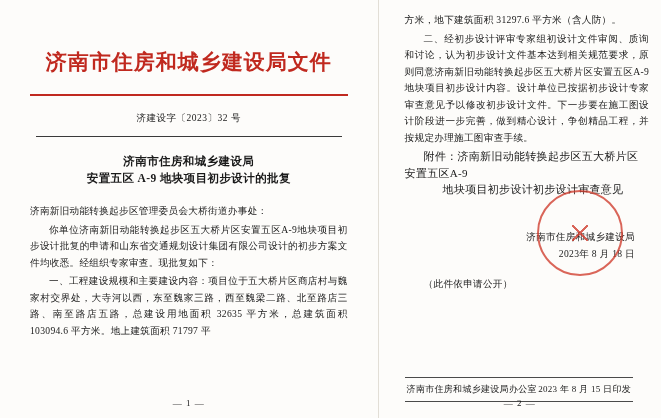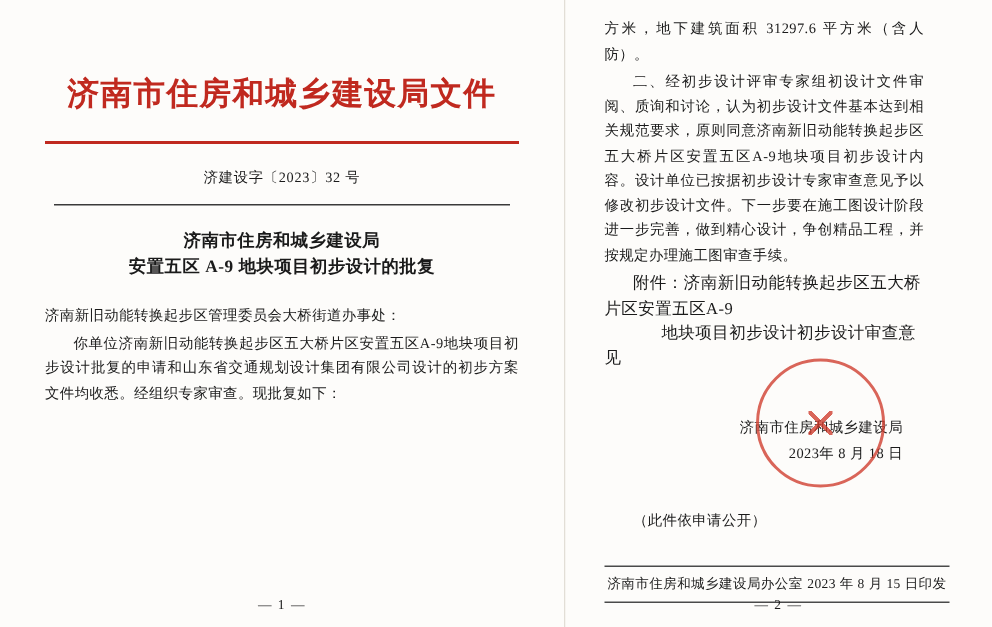--- a/index.html
+++ b/index.html
@@ -27,21 +27,21 @@
     background: #fdfcfa;
     box-sizing: border-box;
   }
   .page-left {
     width: 408px;
     padding: 26px 30px 0 30px;
     border-right: 1px solid #e2ded6;
   }
   .page-right {
     width: 305px;
-    padding: 8px 45px 0 26px;
+    padding: 8px 12px 0 26px;
   }
 
   
   .doc-title {
     text-align: center;
     color: #c0291f;
     font-size: 21px;
     font-weight: bold;
     letter-spacing: 1px;
     margin-top: 22px;
@@ -148,21 +148,21 @@
     position: absolute;
     left: 0; top: 0; right: 0; bottom: 0;
     color: #cf3b2c;
     font-size: 7px;
     text-align: center;
     line-height: 82px;
     letter-spacing: 0.5px;
     opacity: 0.0;
   }
   .note-open {
-    margin-top: 30px;
+    margin-top: 16px;
     font-size: 9.6px;
     text-indent: 19px;
     letter-spacing: 0.3px;
     font-family: Liberation Mono, monospace;
   }
   .footer-box {
     position: absolute;
     left: 26px;
     right: 28px;
     bottom: 16px;
@@ -187,20 +187,21 @@
     <div class="sep-thin"></div>
 
     <div class="heading-block">
       <div>济南市住房和城乡建设局</div>
       <div>安置五区 A-9 地块项目初步设计的批复</div>
     </div>
 
     <div class="body-text">
       <p>济南新旧动能转换起步区管理委员会大桥街道办事处：</p>
       <p class="indent">你单位济南新旧动能转换起步区五大桥片区安置五区A-9地块项目初步设计批复的申请和山东省交通规划设计集团有限公司设计的初步方案文件均收悉。经组织专家审查。现批复如下：</p>
+      <p class="indent">一、工程建设规模和主要建设内容：项目位于五大桥片区商店村与魏家村交界处，大寺河以西，东至魏家三路，西至魏梁二路、北至路店三路、南至路店五路，总建设用地面积 32635 平方米，总建筑面积 103094.6 平方米。地上建筑面积 71797 平</p>
     </div>
 
     <div class="page-num">— 1 —</div>
   </div>
 
   <div class="page page-right">
     <div class="r-body">
       <p>方米，地下建筑面积 31297.6 平方米（含人防）。</p>
       <p class="indent">二、经初步设计评审专家组初设计文件审阅、质询和讨论，认为初步设计文件基本达到相关规范要求，原则同意济南新旧动能转换起步区五大桥片区安置五区A-9地块项目初步设计内容。设计单位已按据初步设计专家审查意见予以修改初步设计文件。下一步要在施工图设计阶段进一步完善，做到精心设计，争创精品工程，并按规定办理施工图审查手续。</p>
     </div>

